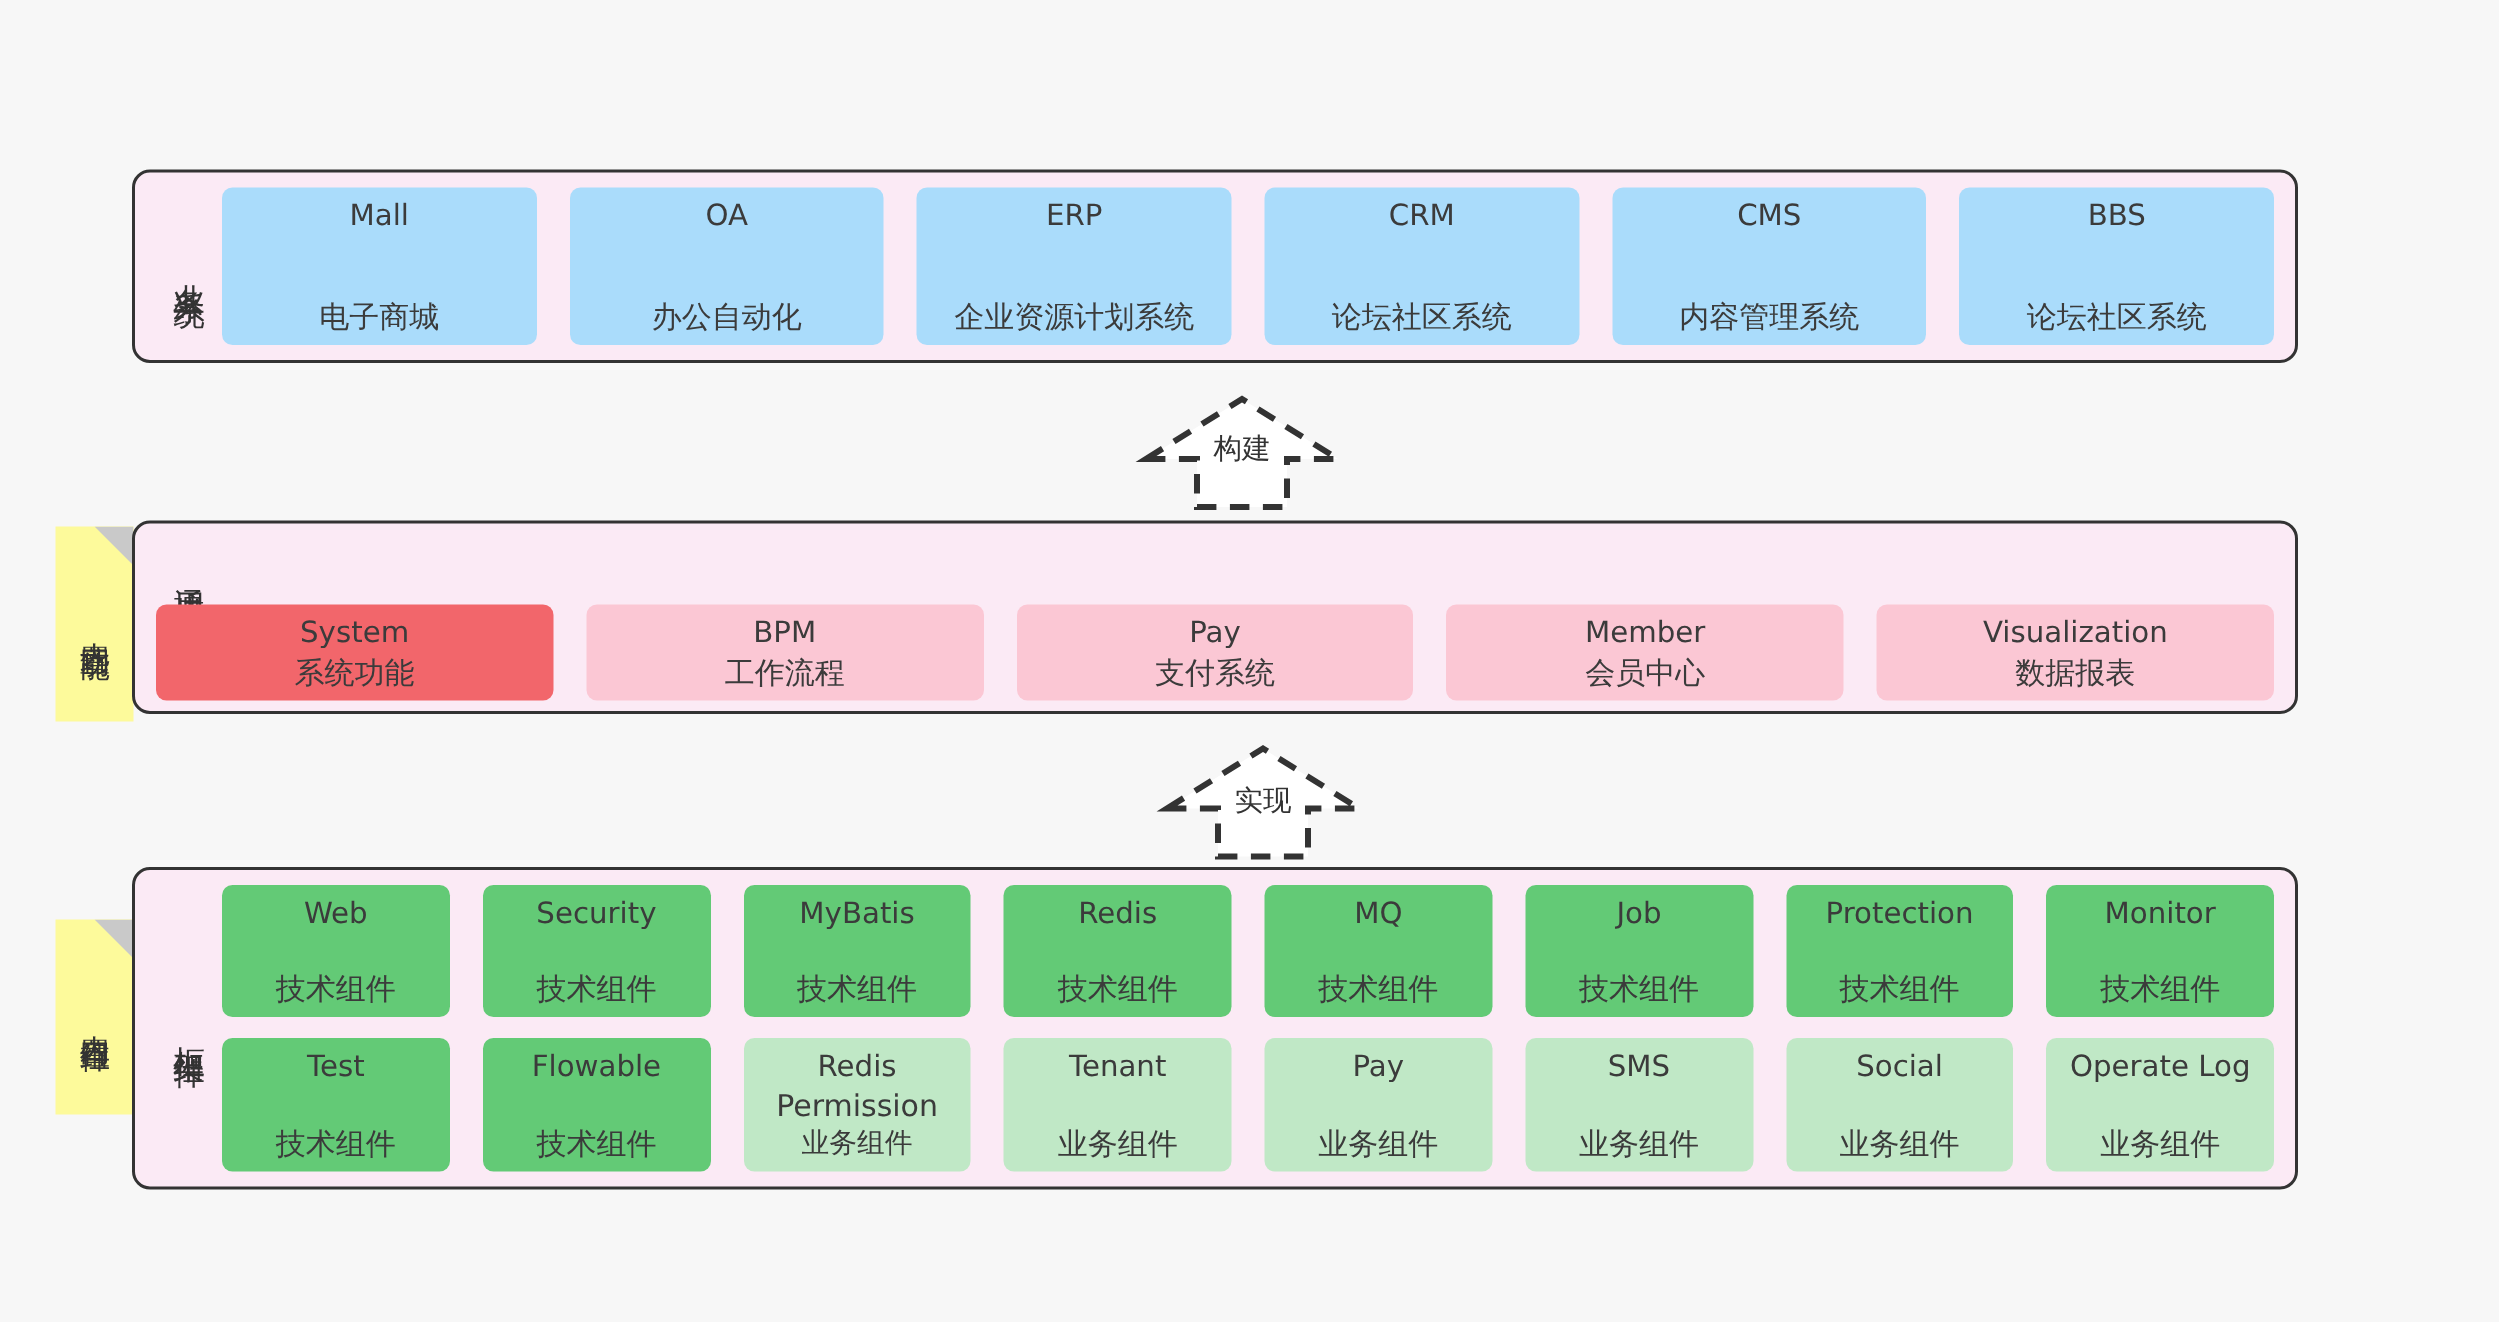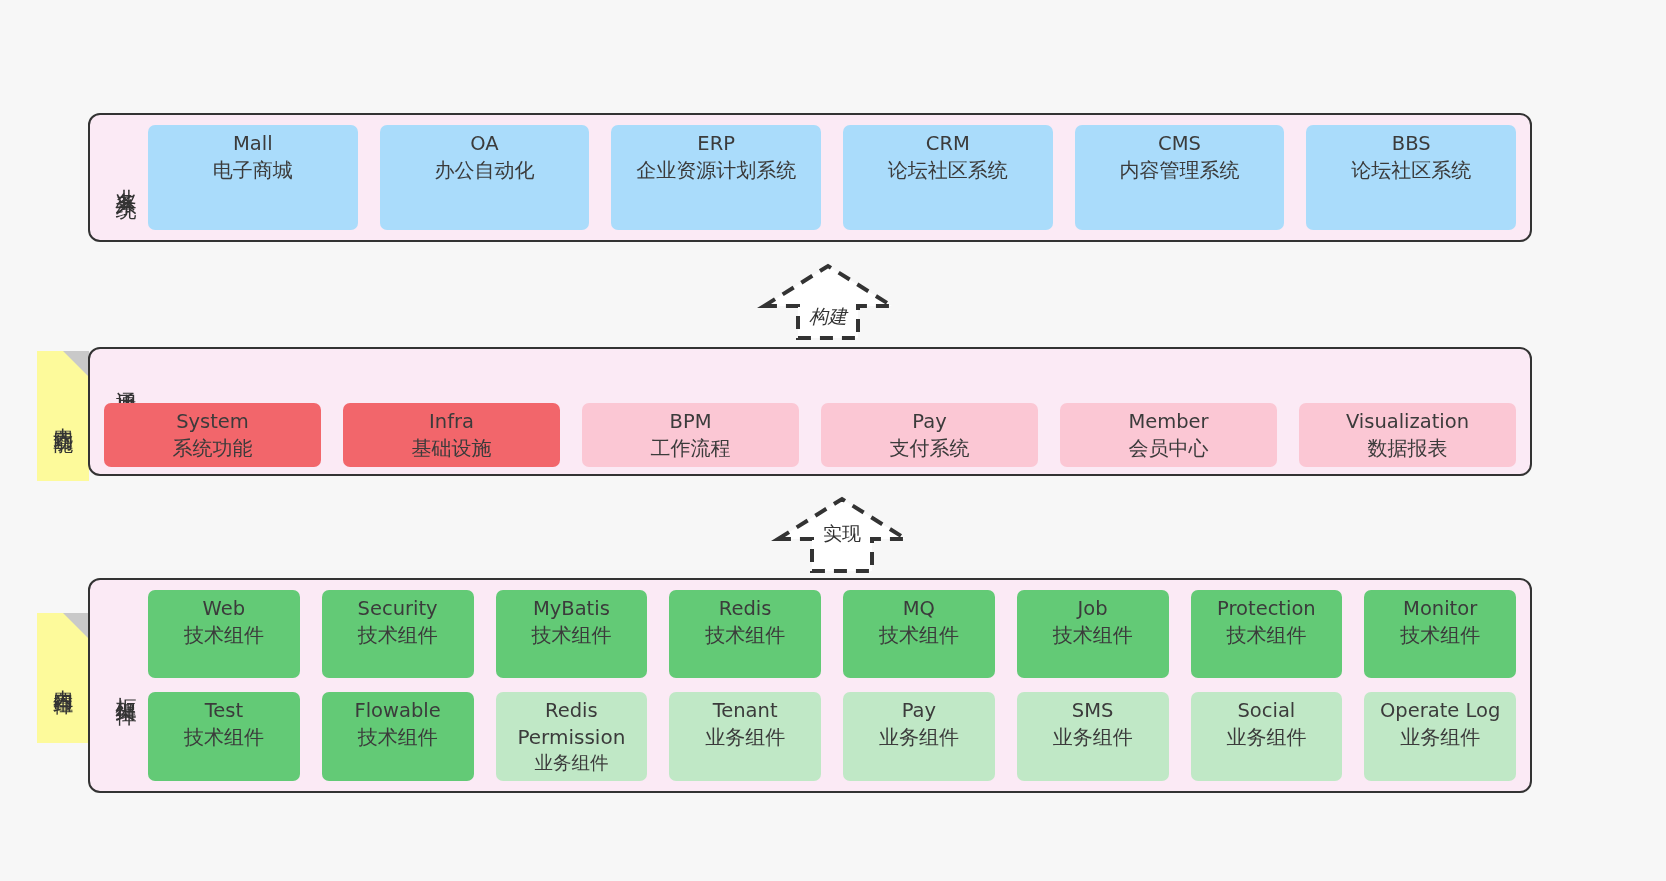--- a/index.html
+++ b/index.html
@@ -49,21 +49,21 @@
     align-items: stretch;
   }
 
   
   .card {
     flex: 1 1 0;
     border-radius: 7px;
     display: flex;
     flex-direction: column;
     align-items: center;
-    justify-content: flex-start;
+    justify-content: space-between;
     text-align: center;
     color: #3b3b3b;
     font-size: 19px;
     line-height: 1.32;
     padding: 6px 4px;
     min-width: 0;
   }
   .card .t1 { font-size: 19.5px; }
   .card .t2 { font-size: 20px; }
   .card .t3 { font-size: 18.5px; }
@@ -147,38 +147,34 @@
           <span class="t2">论坛社区系统</span>
         </div>
       </div>
     </div>
   </div>
 
   <div class="arrow" style="left:758px; top:262px; width:140px; height:80px;">
     <svg width="140" height="80" viewBox="0 0 140 80" aria-hidden="true">
       <path d="M 6 44 L 70 4 L 134 44 L 100 44 L 100 76 L 40 76 L 40 44 Z" fill="#ffffff" stroke="#333333" stroke-width="4" stroke-dasharray="13 9" stroke-linejoin="miter"></path>
     </svg>
-    <span class="alabel" style="top:42px;font-style:italic;">构建</span>
+    <span class="alabel" style="top:24px;">构建</span>
   </div>
 
   <div class="sticky" style="left:37px; top:351px; height:130px;">
     <span class="txt">内置功能</span>
     <span class="fold"></span>
   </div>
   <div class="layer" id="layer-1" style="left:88px; top:347px; width:1444px; height:129px;flex-direction:column;">
     <div class="layer-title">通用模块</div>
     <div class="layer-body">
       <div class="row">
         <div class="card c-red">
           <span class="t1">System</span>
           <span class="t2">系统功能</span>
-        </div>
-        <div class="card c-red">
-          <span class="t1">Infra</span>
-          <span class="t2">基础设施</span>
         </div>
         <div class="card c-pink">
           <span class="t1">BPM</span>
           <span class="t2">工作流程</span>
         </div>
         <div class="card c-pink">
           <span class="t1">Pay</span>
           <span class="t2">支付系统</span>
         </div>
         <div class="card c-pink">

